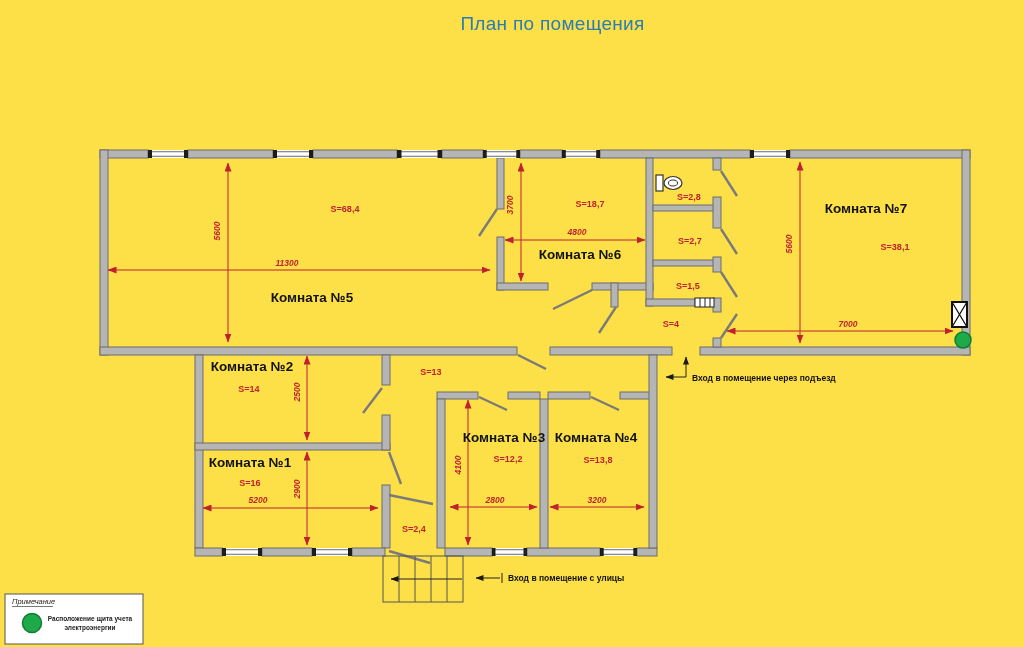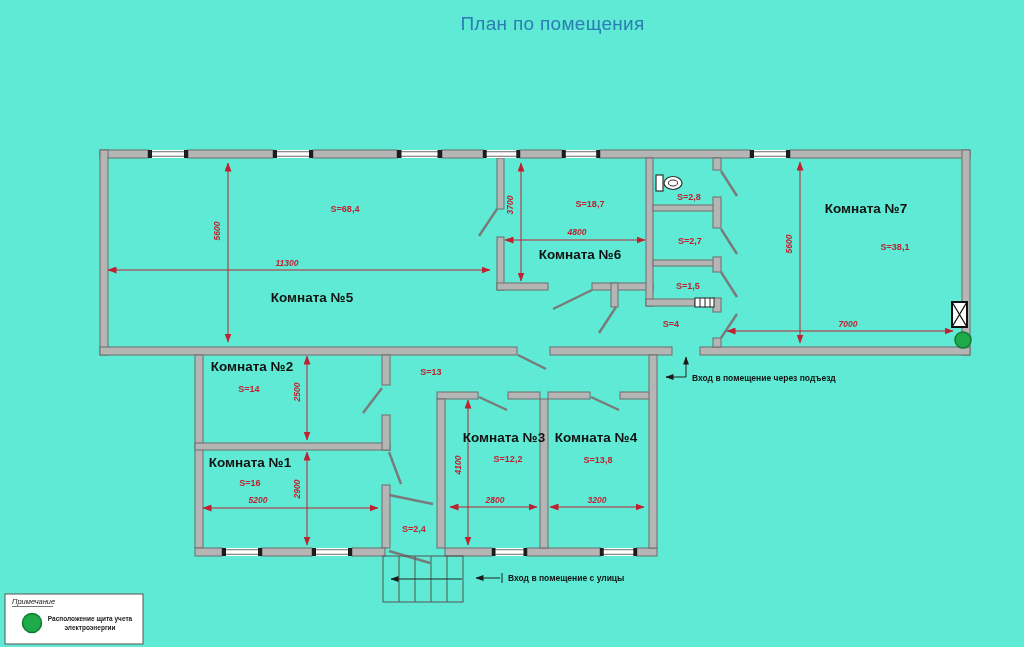--- a/index.html
+++ b/index.html
@@ -1,16 +1,16 @@
 <!DOCTYPE html>
 <html><head>
 <meta charset="utf-8">
 <style>
   html,body{margin:0;padding:0;background:#ffffff;width:1024px;height:647px;overflow:hidden;}
-  #stage{position:relative;width:1024px;height:647px;background:#5eead4;font-family:"Liberation Sans",sans-serif;}
+  #stage{position:relative;width:1024px;height:647px;background:#fde047;font-family:"Liberation Sans",sans-serif;}
   #title{position:absolute;top:13px;left:0;width:1105px;text-align:center;color:#2b7db3;font-size:19px;letter-spacing:.3px;font-family:"Liberation Sans",sans-serif;}
   svg{position:absolute;top:0;left:0;}
   svg text{font-family:"Liberation Sans",sans-serif;}
   .wall{fill:#b5b5b5;stroke:#6d6d6d;stroke-width:1;}
   .leaf{stroke:#7a7a7a;stroke-width:2.4;fill:none;}
   .dim{stroke:#c02030;stroke-width:1;fill:none;}
   .dimlab{fill:#c02030;font-size:8.5px;font-weight:bold;font-style:italic;text-anchor:middle;}
   .roomname{fill:#121212;font-size:13.5px;font-weight:bold;text-anchor:middle;}
   .arealab{fill:#c02030;font-size:9px;font-weight:bold;text-anchor:middle;}
   .ann{fill:#111111;font-size:8.5px;font-weight:bold;}

